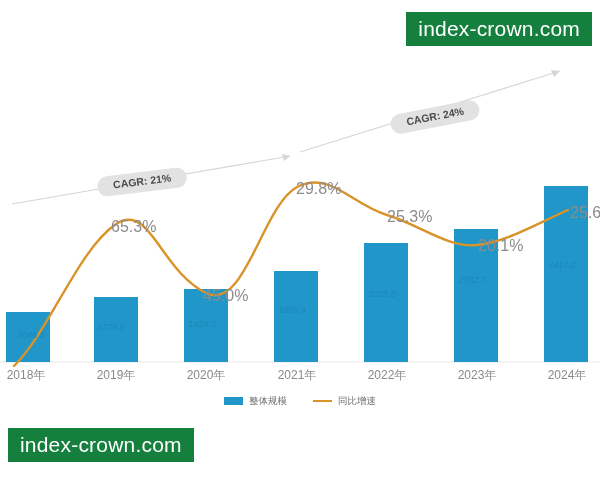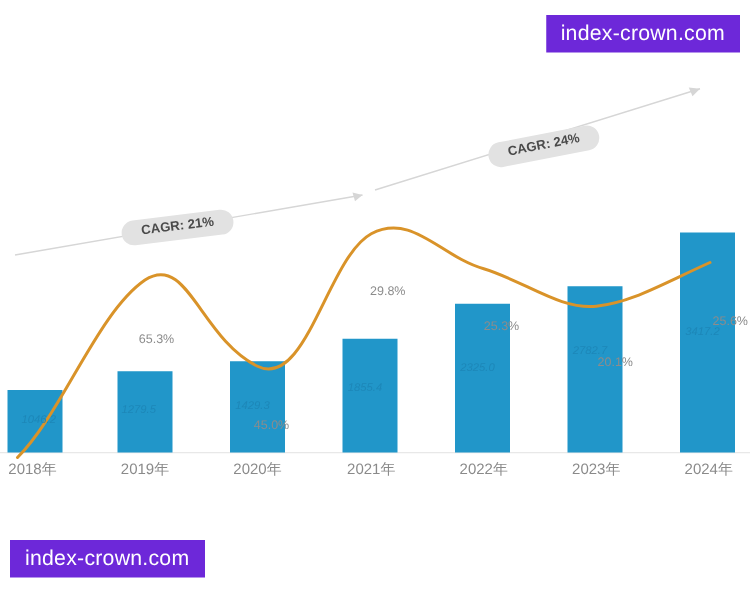--- a/index.html
+++ b/index.html
@@ -18,23 +18,23 @@
   #chart-root {
     position: absolute;
     inset: 0;
     width: 600px;
     height: 480px;
   }
 
   
   .watermark {
     position: absolute;
-    background: #6d28d9;
+    background: #15803d;
     color: #ffffff;
-    font-size: 17px;
+    font-size: 21px;
     letter-spacing: 0.2px;
     padding: 6px 12px 7px 12px;
     white-space: nowrap;
     line-height: 1;
   }
   #watermark-top {
     right: 8px;
     top: 12px;
   }
   #watermark-bottom {
@@ -91,25 +91,24 @@
     color: #1d87b8;
     white-space: nowrap;
     transform: translateX(-50%);
     line-height: 1;
     font-style: italic;
   }
 
   
   .growth-label {
     position: absolute;
-    font-size: 10px;
+    font-size: 16px;
     color: #8c8c8c;
     white-space: nowrap;
     line-height: 1;
-    margin-top: 48px;
   }
 
   
   .x-tick {
     position: absolute;
     top: 369px;
     font-size: 12px;
     color: #8a8a8a;
     white-space: nowrap;
     transform: translateX(-50%);
@@ -217,14 +216,24 @@
   <div id="x-tick-layer">
       <div class="x-tick" style="left: 26px;">2018年</div>
       <div class="x-tick" style="left: 116px;">2019年</div>
       <div class="x-tick" style="left: 206px;">2020年</div>
       <div class="x-tick" style="left: 297px;">2021年</div>
       <div class="x-tick" style="left: 387px;">2022年</div>
       <div class="x-tick" style="left: 477px;">2023年</div>
       <div class="x-tick" style="left: 567px;">2024年</div>
     </div>
 
+  <div id="legend">
+    <div class="legend-item">
+      <span class="legend-swatch-bar"></span>
+      <span class="legend-text">整体规模</span>
+    </div>
+    <div class="legend-item">
+      <span class="legend-swatch-line"></span>
+      <span class="legend-text">同比增速</span>
+    </div>
+  </div>
 
 </div>
 
 </body></html>

